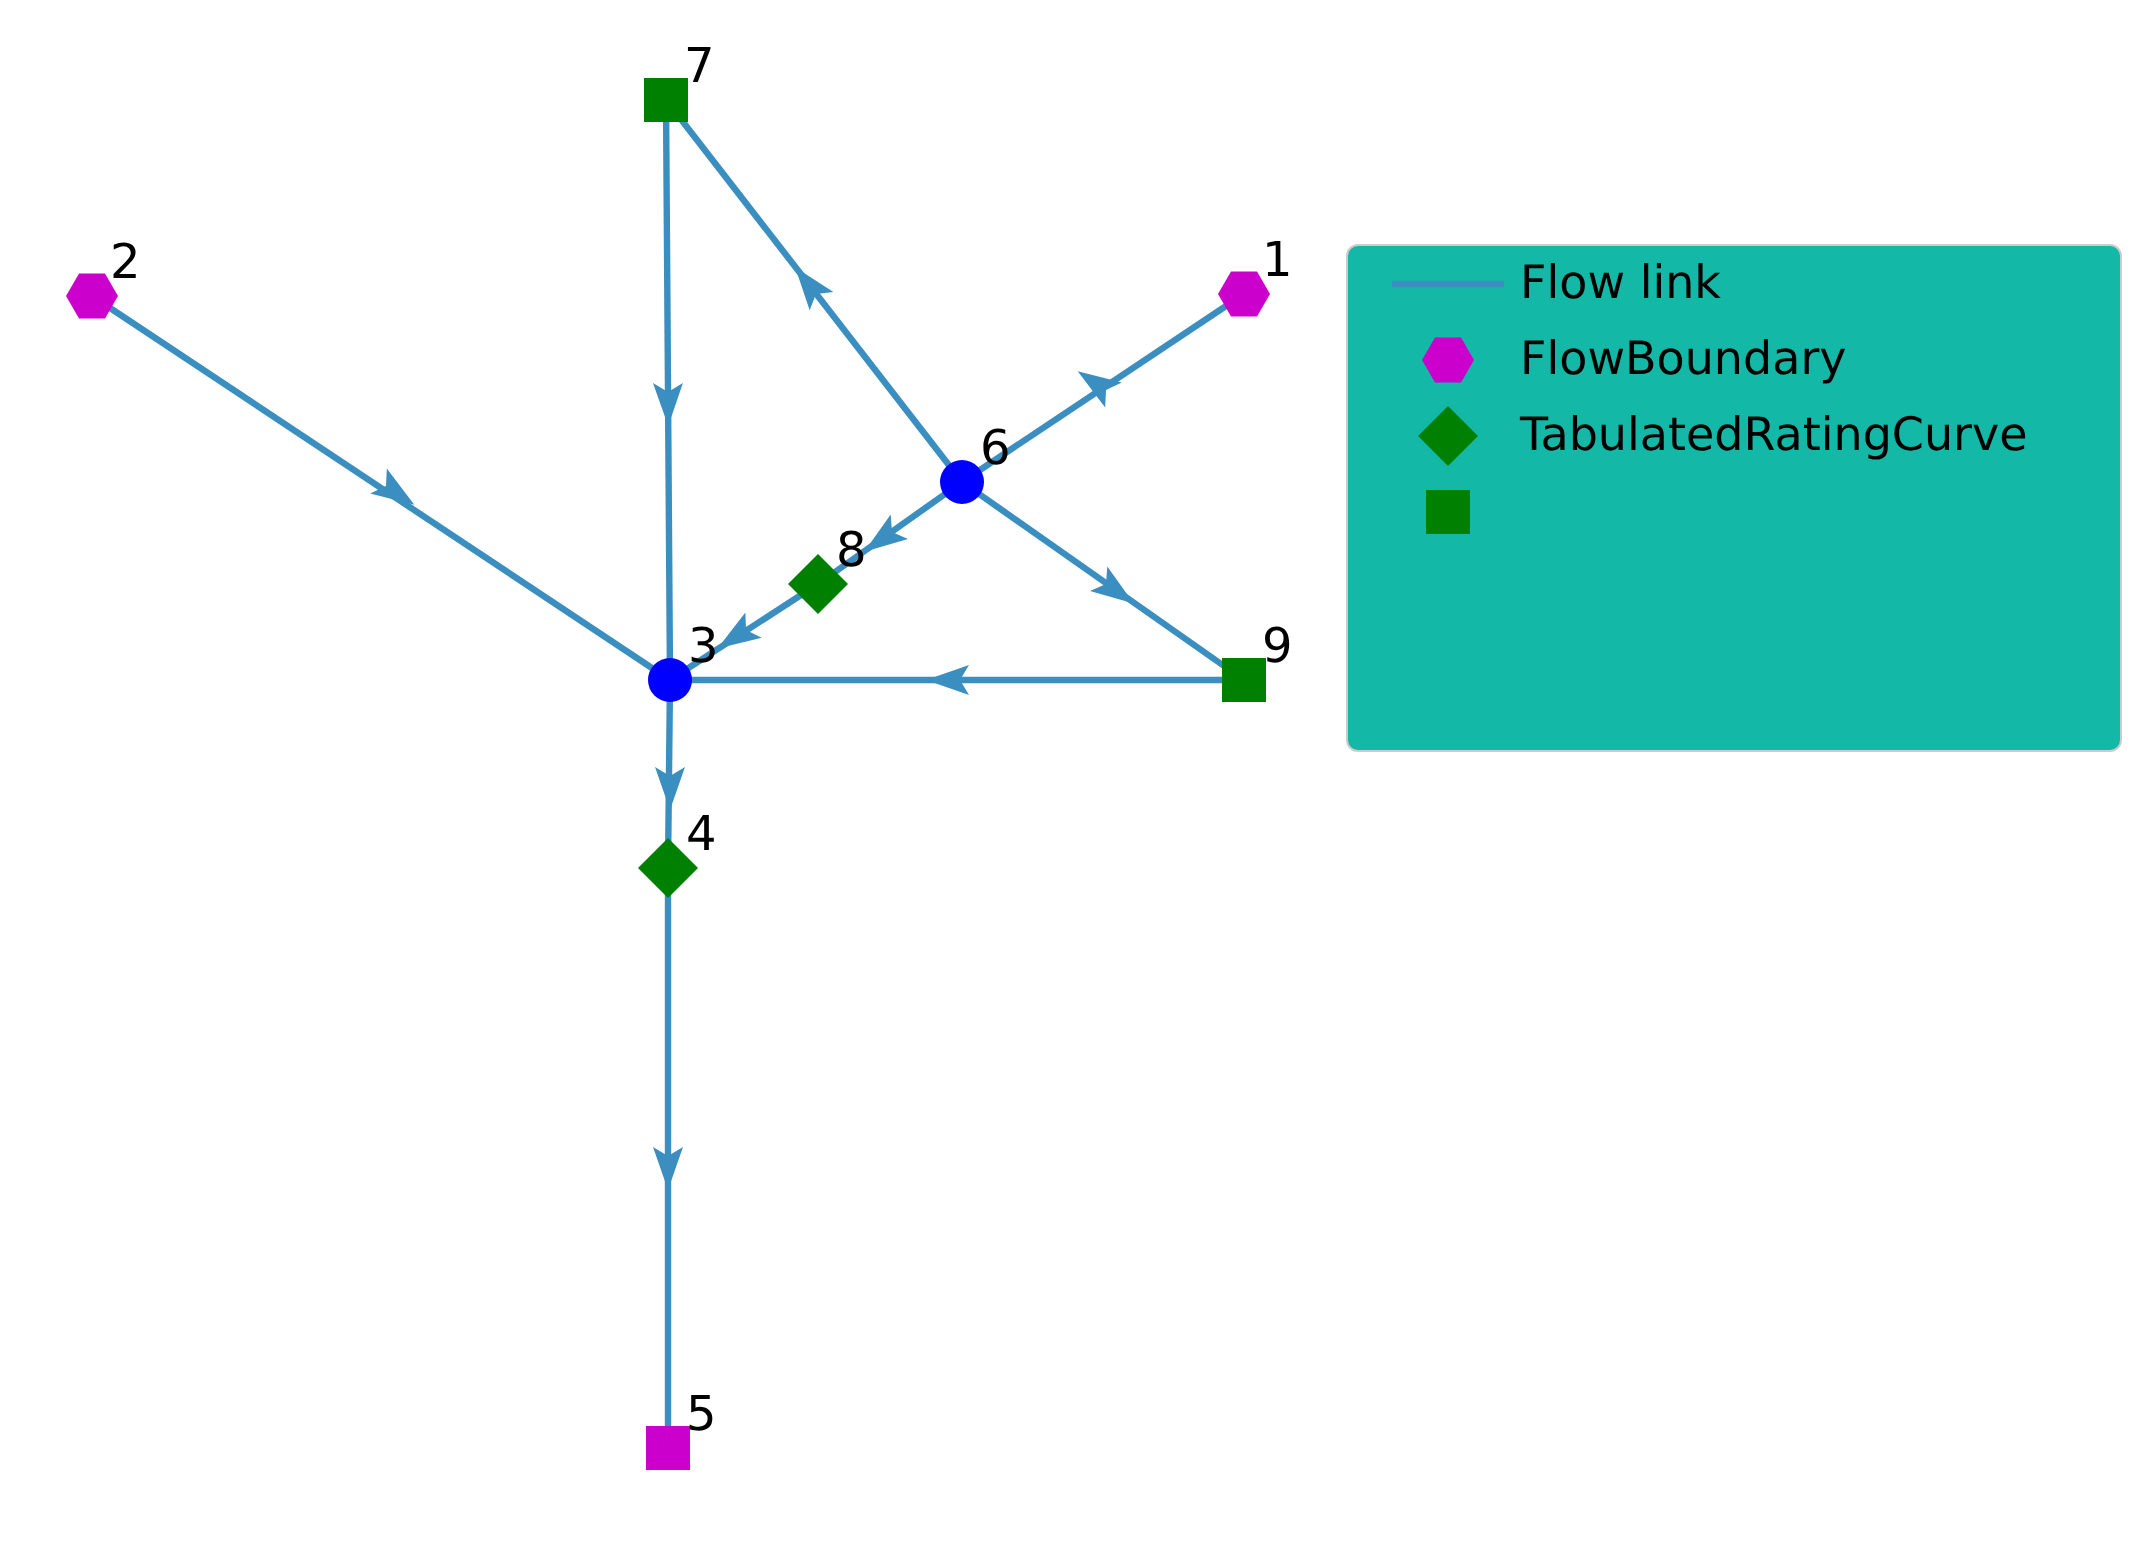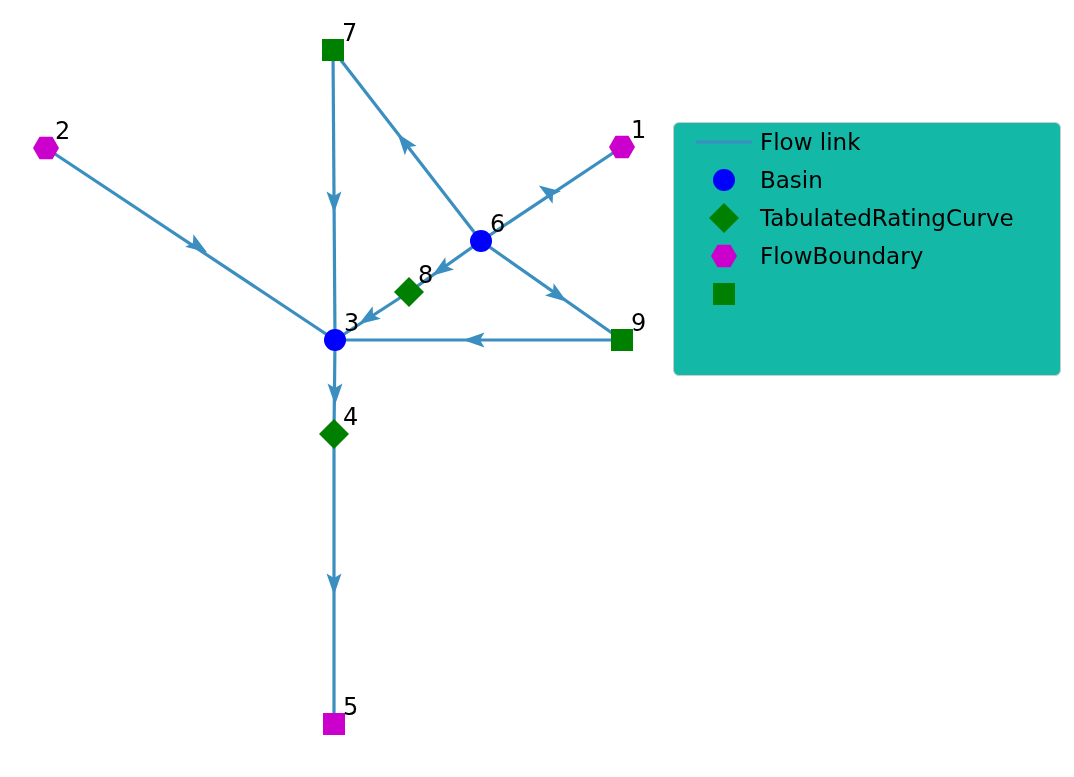--- a/index.html
+++ b/index.html
@@ -126,40 +126,32 @@
           <div class="legend-marker">
             <svg width="64" height="30" viewBox="0 0 64 30">
               <line x1="4" y1="15" x2="60" y2="15" stroke="#3b8fc0" stroke-width="3.2"></line>
             </svg>
           </div>
           <div class="legend-text">Flow link</div>
         </div>
         <div class="legend-row">
           <div class="legend-marker">
             <svg width="64" height="30" viewBox="0 0 64 30">
-              <circle cx="32" cy="15" r="11" fill="#0000ff"></circle>
+              <polygon points="45.00,15.00 38.50,26.26 25.50,26.26 19.00,15.00 25.50,3.74 38.50,3.74" fill="#cc00cc"></polygon>
             </svg>
           </div>
-          <div class="legend-text">Basin</div>
+          <div class="legend-text">FlowBoundary</div>
         </div>
         <div class="legend-row">
           <div class="legend-marker">
             <svg width="64" height="30" viewBox="0 0 64 30">
               <polygon points="32,0 47,15 32,30 17,15" fill="#008000"></polygon>
             </svg>
           </div>
           <div class="legend-text">TabulatedRatingCurve</div>
-        </div>
-        <div class="legend-row">
-          <div class="legend-marker">
-            <svg width="64" height="30" viewBox="0 0 64 30">
-              <polygon points="45.00,15.00 38.50,26.26 25.50,26.26 19.00,15.00 25.50,3.74 38.50,3.74" fill="#cc00cc"></polygon>
-            </svg>
-          </div>
-          <div class="legend-text">FlowBoundary</div>
         </div>
         <div class="legend-row">
           <div class="legend-marker">
             <svg width="64" height="30" viewBox="0 0 64 30">
               <rect x="21" y="4" width="22" height="22" fill="#008000"></rect>
             </svg>
           </div>
         </div>
       </div>
   </div>

